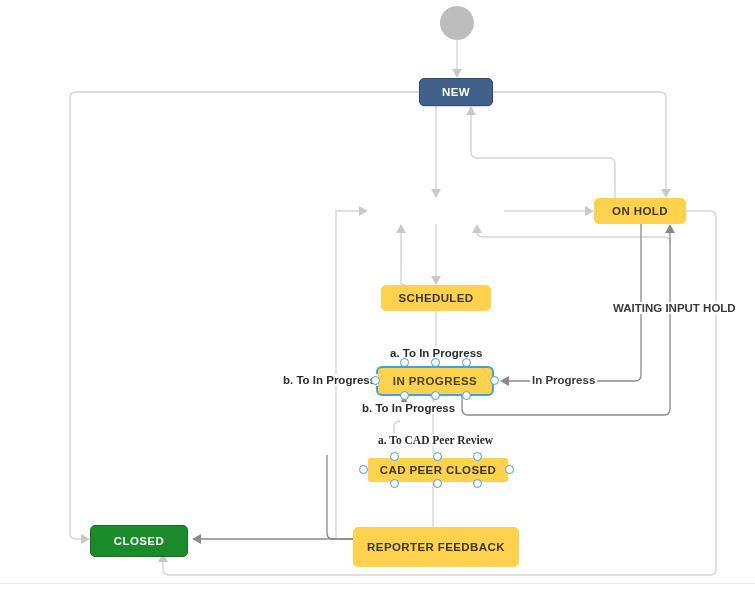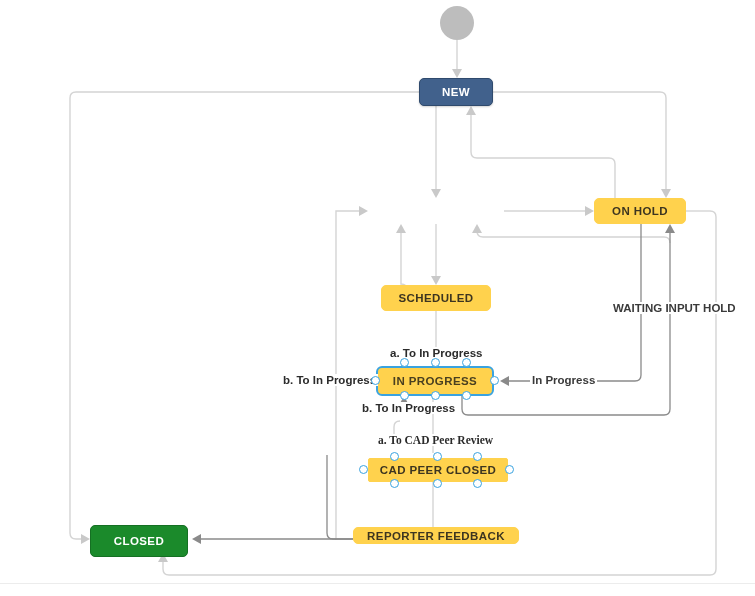--- a/index.html
+++ b/index.html
@@ -172,21 +172,21 @@
   </div>
 
   <div class="node yellow selected" style="left:376px;top:366px;width:118px;height:30px;">
     <span>IN PROGRESS</span>
   </div>
 
   <div class="node yellow flat" style="left:368px;top:458px;width:140px;height:24px;">
     <span>CAD PEER CLOSED</span>
   </div>
 
-  <div class="node yellow rounded" style="left:353px;top:527px;width:166px;height:17px;">
+  <div class="node yellow rounded" style="left:353px;top:527px;width:166px;height:40px;">
     <span>REPORTER FEEDBACK</span>
   </div>
 
   <div class="node green" style="left:90px;top:525px;width:98px;height:32px;">
     <span>CLOSED</span>
   </div>
 
   <div class="handle" style="left:400px;top:358px;"></div>
   <div class="handle" style="left:431px;top:358px;"></div>
   <div class="handle" style="left:462px;top:358px;"></div>

